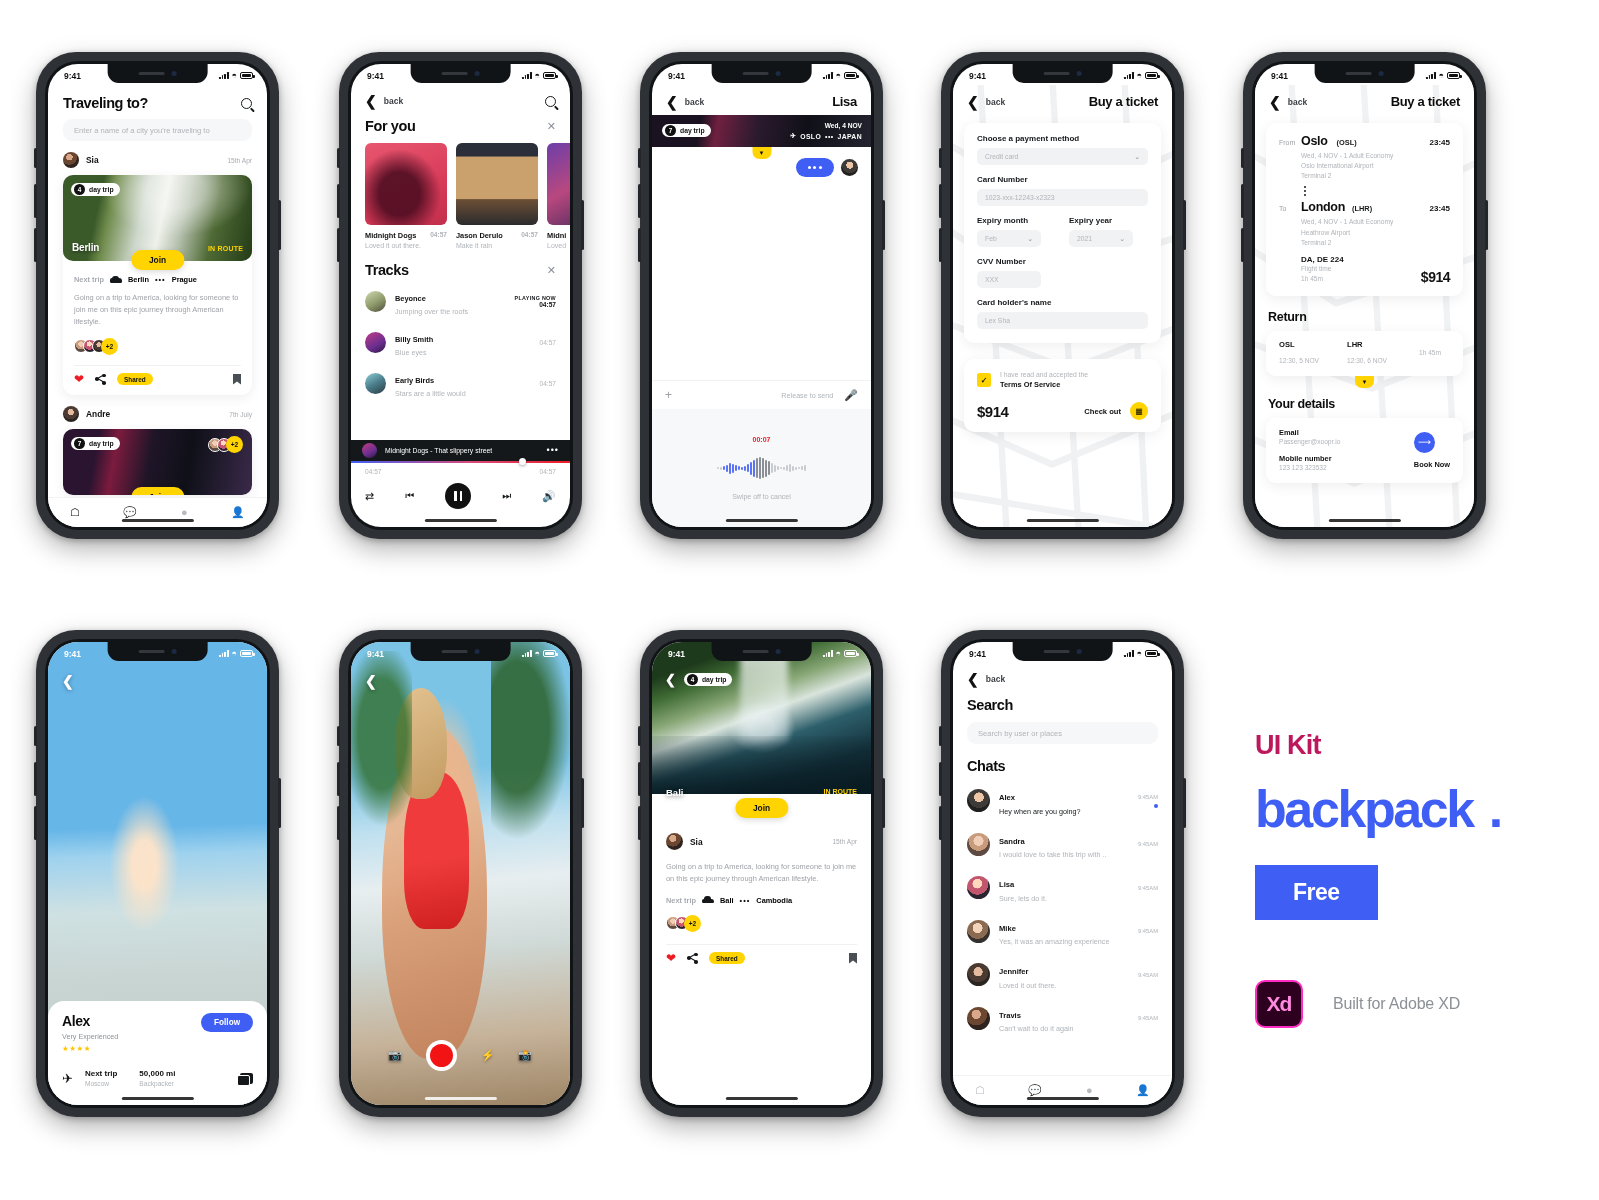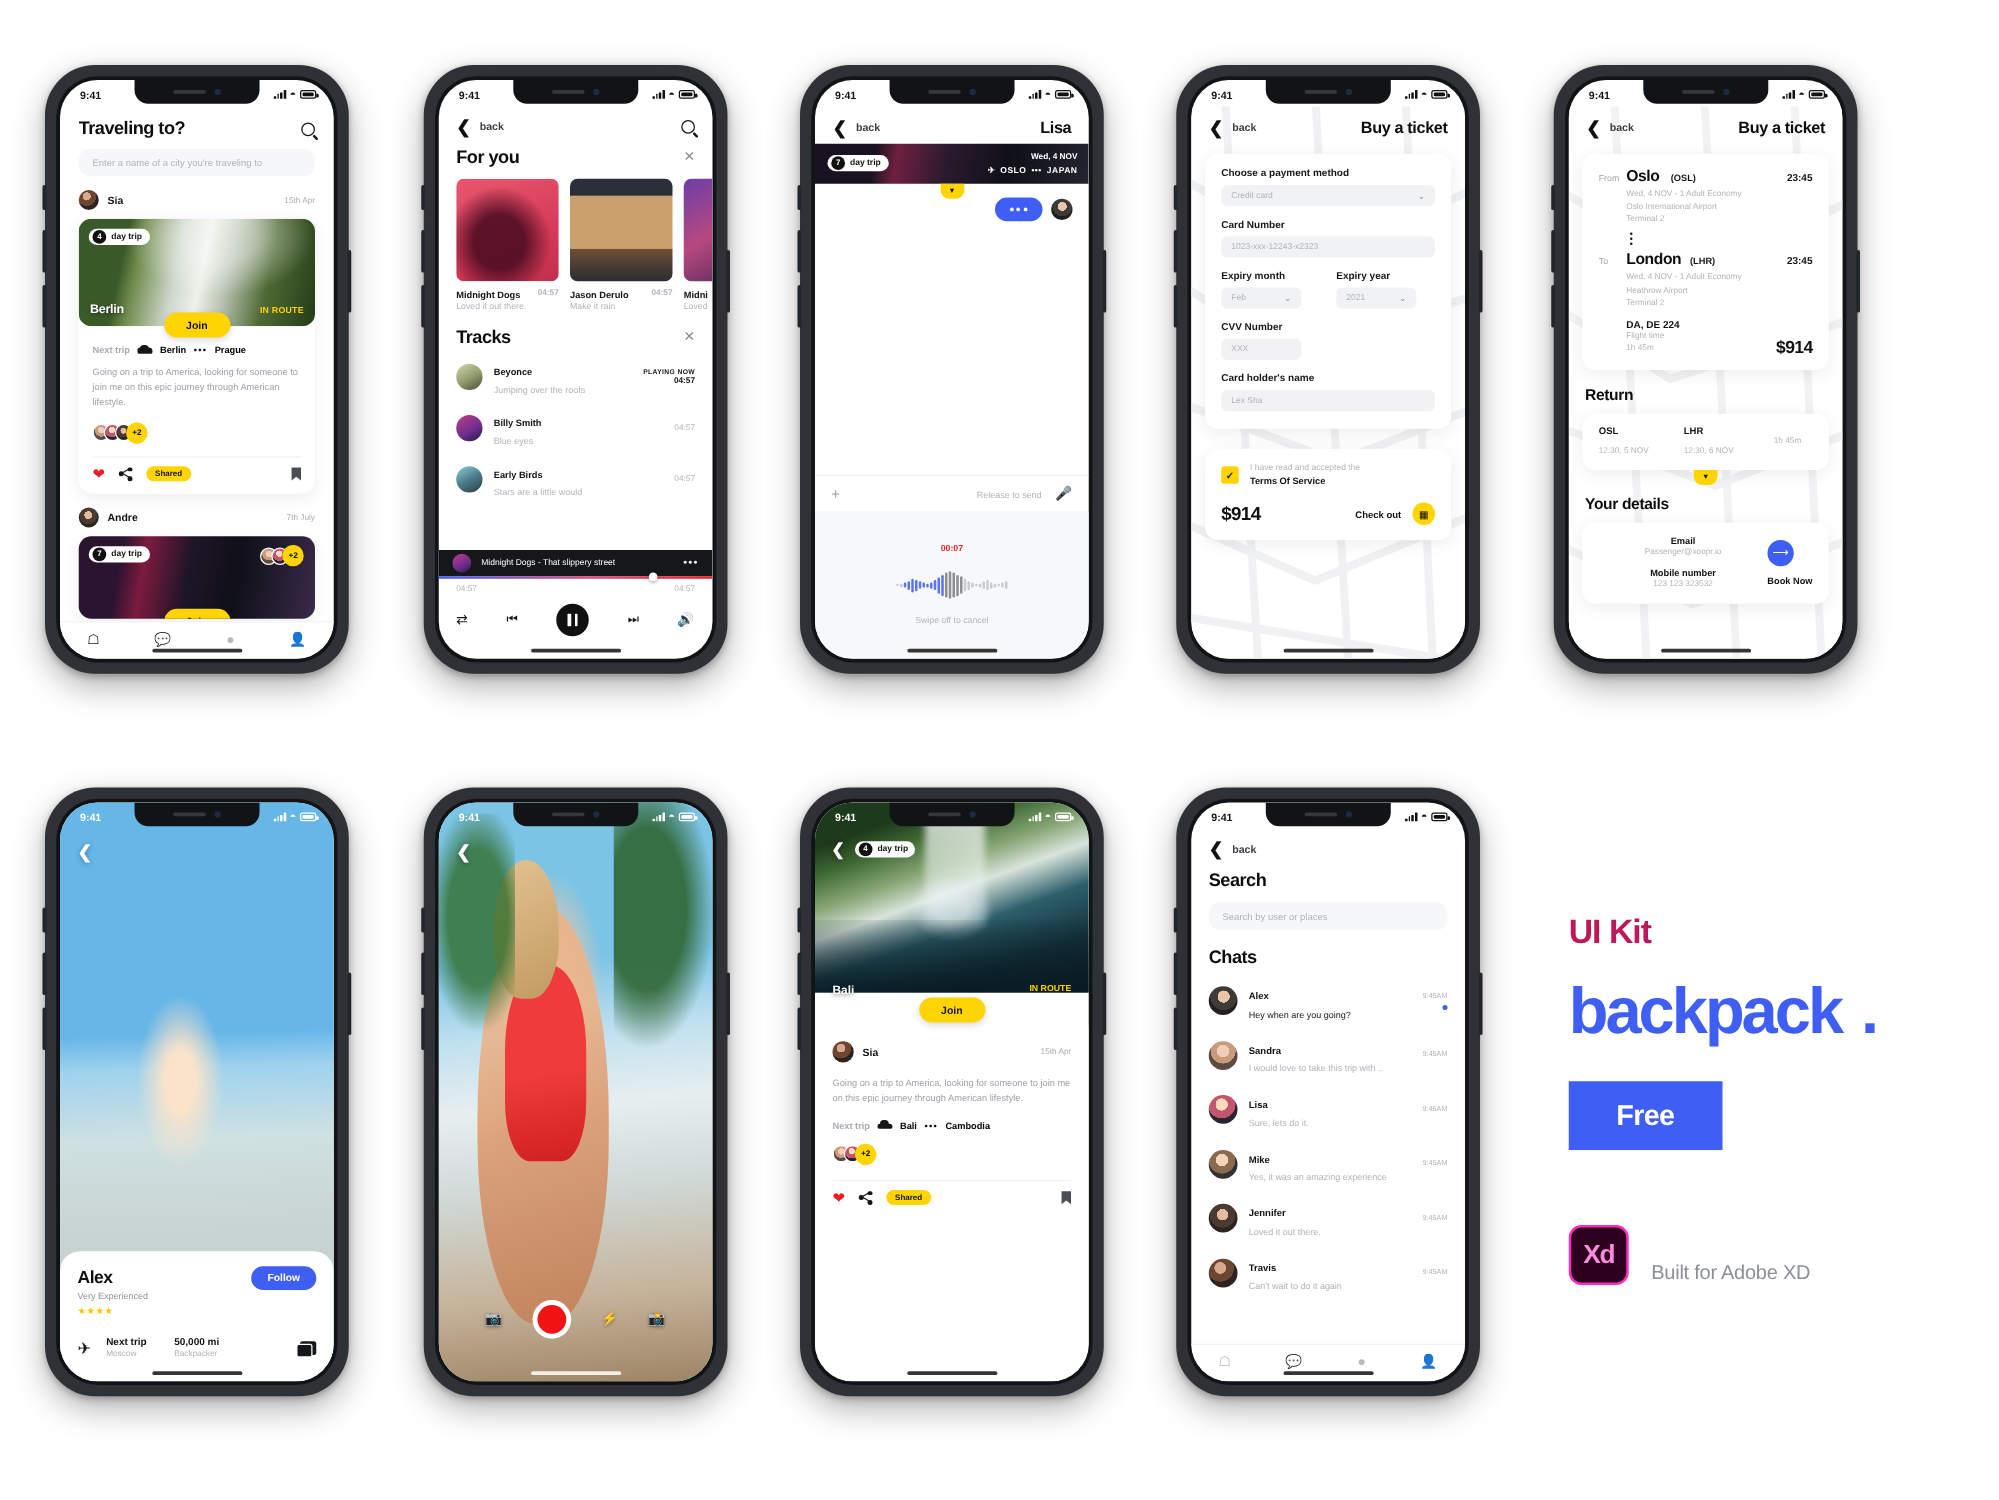--- a/index.html
+++ b/index.html
@@ -847,21 +847,21 @@
           <div style="display:flex;justify-content:center;">
                 <div class="ddtab" style="position:static;transform:none;">▼</div>
               </div>
         </div>
 
         <div style="position:relative;z-index:3;padding:6px 13px 0;">
           <span class="h2">Your details</span>
         </div>
         <div style="position:relative;z-index:3;padding:6px 11px 0;">
           <div class="tcard" style="padding:10px 13px;display:flex;align-items:center;">
-            <span style="flex:1;text-align:center;">
+            <span style="flex:1;">
               <b style="font-size:7.4px;color:#111;display:block;">Email</b>
               <span class="leg-sub" style="display:block;">Passenger@xoopr.io</span>
               <b style="font-size:7.4px;color:#111;display:block;margin-top:7px;">Mobile number</b>
               <span class="leg-sub" style="display:block;">123 123 323532</span>
             </span>
             <span style="text-align:center;">
               <span class="arrowbtn">⟶</span>
               <span style="display:block;font-size:7.4px;font-weight:800;color:#111;margin-top:7px;">Book Now</span>
             </span>
           </div>
@@ -1174,19 +1174,19 @@
 
   <div class="brand" style="left:1255px; top:730px;">
     <div class="brand-kit">UI Kit</div>
     <div style="display:flex;align-items:baseline;gap:16px;margin-top:18px;">
       <span class="brand-word">backpack</span>
       <span class="brand-dot">.</span>
     </div>
     <div style="margin-top:26px;">
       <span class="free-btn">Free</span>
     </div>
-    <div style="display:flex;align-items:flex-end;gap:18px;margin-top:60px;">
+    <div style="display:flex;align-items:center;gap:30px;margin-top:60px;">
       <span class="xd">Xd</span>
       <span class="xd-lbl">Built for Adobe XD</span>
     </div>
   </div>
 
 </div>
 
 </body></html>

